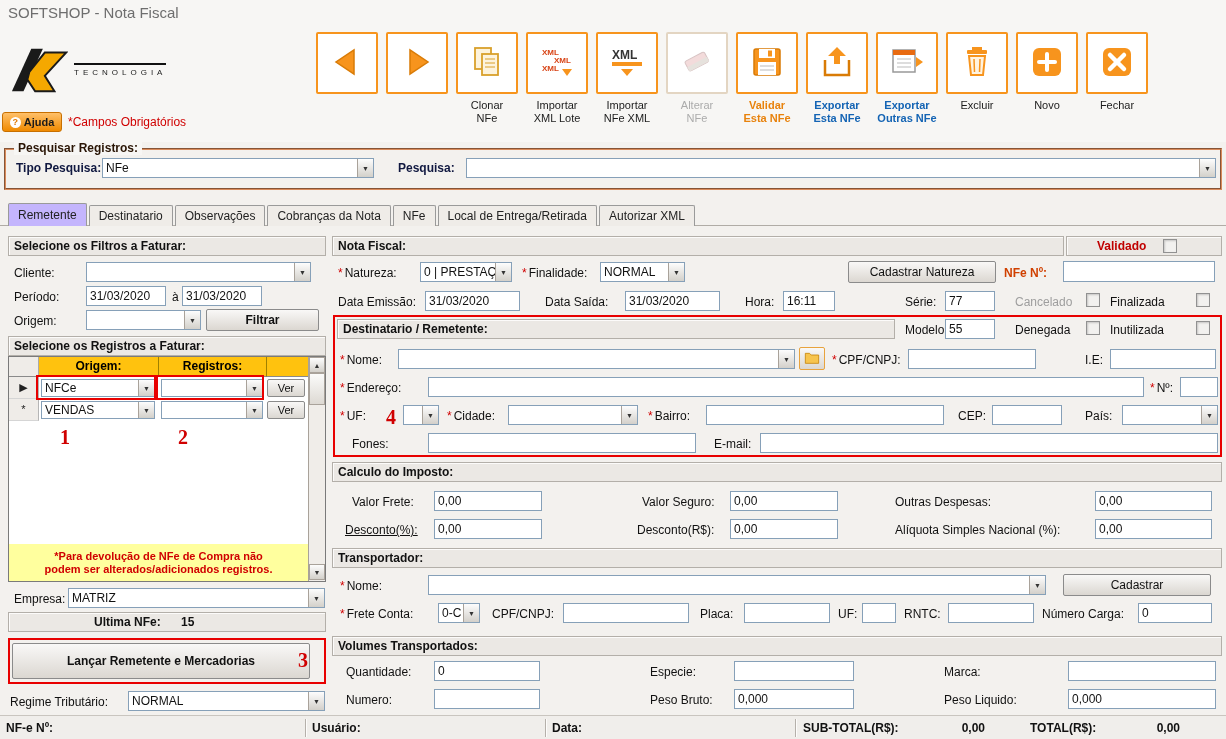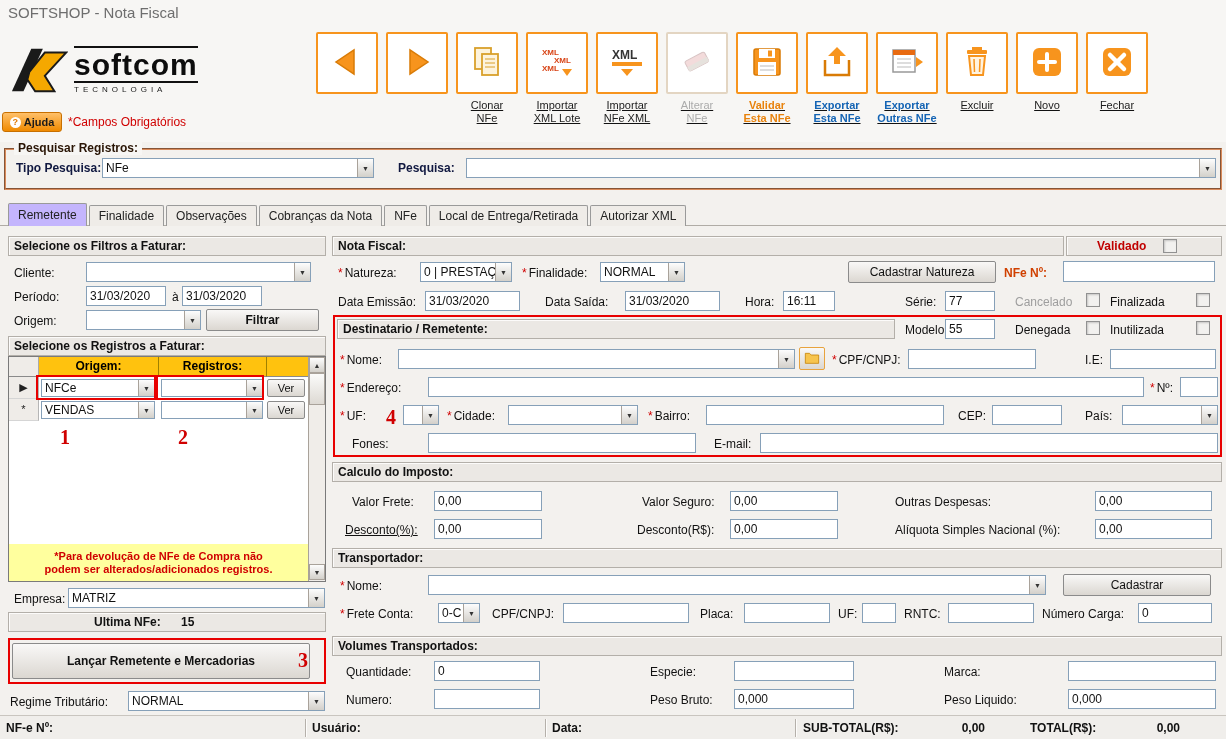--- a/index.html
+++ b/index.html
@@ -36,21 +36,21 @@
   .brand{font-size:30px;font-weight:bold;letter-spacing:1px;color:#0d0d0d;line-height:32px;border-bottom:2px solid #111;}
   .tagline{font-size:8px;letter-spacing:4px;color:#222;margin-top:2px;}
   .ajuda{position:absolute;left:2px;top:112px;width:60px;height:20px;border:1px solid #C87000;border-radius:3px;
        background:linear-gradient(#FFC069,#F08A00);display:flex;align-items:center;justify-content:center;gap:3px;
        font-size:11px;font-weight:bold;color:#1a1a1a;}
   .ajuda .qicon{width:11px;height:11px;border-radius:50%;background:#fff;color:#E07800;font-size:9px;font-weight:bold;
        display:flex;align-items:center;justify-content:center;}
   .reqnote{position:absolute;left:68px;top:115px;color:#D00000;font-size:12px;}
   
   .toolbar{position:absolute;left:316px;top:32px;display:flex;gap:8px;}
-  .twrap{width:62px;display:flex;flex-direction:column;align-items:center;text-decoration:underline;}
+  .twrap{width:62px;display:flex;flex-direction:column;align-items:center;}
   .tbtn{width:62px;height:62px;background:#fff;border:2px solid #F7941D;border-radius:2px;
        display:flex;align-items:center;justify-content:center;}
   .tbtn.disabled{border-color:#E3D5C2;}
   .tbtn.disabled svg{opacity:.5;}
   .tlabel{margin-top:5px;font-size:11px;line-height:13px;text-align:center;color:#1c1c1c;white-space:nowrap;}
   .tlabel.c-orange{color:#E8820C;font-weight:bold;}
   .tlabel.c-blue{color:#1464B4;font-weight:bold;}
   .tlabel.c-gray{color:#ABABAB;}
   
   .sgroup{position:absolute;left:4px;top:148px;width:1218px;height:42px;border:2px groove #D98A5A;}
@@ -88,21 +88,20 @@
 <div class="wtitle">SOFTSHOP - Nota Fiscal</div>
 
 <div class="logo">
   <span>
     <svg width="58" height="50" viewBox="0 0 60 50">
       <polygon points="2,48 22,4 34,4 14,48" fill="#1a1a1a"></polygon>
       <polygon points="20,28 36,8 58,8 36,32 46,48 26,48 18,36" fill="#F5A800" stroke="#1a1a1a" stroke-width="2"></polygon>
     </svg>
   </span>
   <div class="logo-text">
-    <div class="brand">softcom</div>
     <div class="tagline">TECNOLOGIA</div>
   </div>
 </div>
 
 <div class="ajuda">
   <span class="qicon">?</span>
   <span>Ajuda</span>
 </div>
 <div class="reqnote">*Campos Obrigatórios</div>
 
@@ -298,21 +297,21 @@
   <span class="lbl b" style="left:392px;top:11px;color:#101840;">Pesquisa:</span>
   <div class="combo" style="left:460px;top:8px;width:750px;">
     <span class="combo-text"></span>
     <span class="combo-btn">▼</span>
   </div>
 </div>
 
 <div class="tabline"></div>
 <div class="tabs">
   <div class="tab active">Remetente</div>
-  <div class="tab">Finalidade</div>
+  <div class="tab">Destinatario</div>
   <div class="tab">Observações</div>
   <div class="tab">Cobranças da Nota</div>
   <div class="tab">NFe</div>
   <div class="tab">Local de Entrega/Retirada</div>
   <div class="tab">Autorizar XML</div>
 </div>
 
 <div class="bar" style="left:8px;top:236px;width:318px;">Selecione os Filtros a Faturar:</div>
 
 <span class="lbl" style="left:14px;top:266px;">Cliente:</span>

